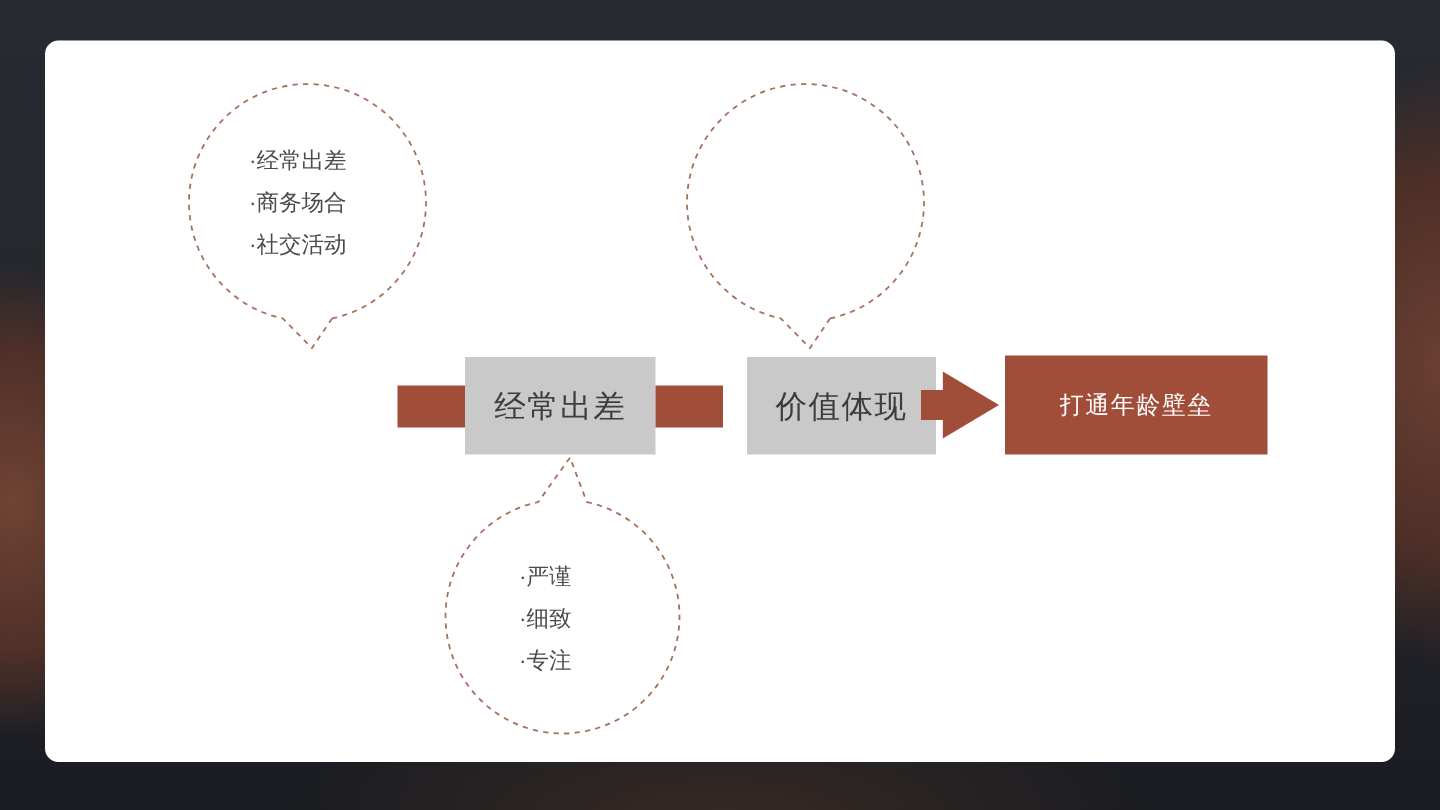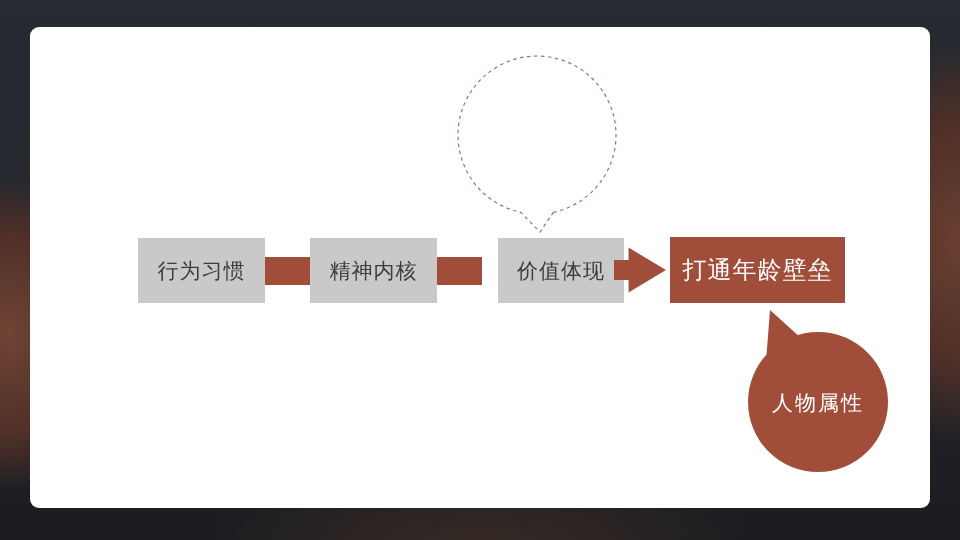--- a/index.html
+++ b/index.html
@@ -32,21 +32,21 @@
   .conn.c1{left:235px;}
   .conn.c2{left:407px;}
   .arrow{
     position:absolute;left:584px;top:215px;width:52px;height:56px;background:#A04E3A;
     clip-path:polygon(0 32%,28% 32%,28% 10%,100% 50%,28% 90%,28% 68%,0 68%);
   }
   .result{
     position:absolute;left:640px;top:210px;width:175px;height:66px;
     background:#A04E3A;color:#FFFFFF;
     display:flex;align-items:center;justify-content:center;
-    font-size:24px;letter-spacing:1px;
+    font-size:16px;letter-spacing:1px;
   }
   
   .bubble{position:absolute;}
   .bubble svg{position:absolute;left:0;top:0;}
   .bubble path{fill:#ffffff;stroke:#A8705C;stroke-width:1.2;stroke-dasharray:3.5 3.5;}
   .bubble .lines{position:absolute;font-size:15px;color:#4A4A4A;line-height:28px;white-space:nowrap;}
   .bubble.b1{left:88px;top:25px;width:174px;height:185px;}
   .bubble.b1 .lines{left:48px;top:42px;}
   .bubble.b2{left:420px;top:25px;width:174px;height:185px;}
   .bubble.b2 .lines{left:48px;top:42px;}
@@ -60,46 +60,56 @@
     position:absolute;left:18px;top:84px;width:140px;text-align:center;
     color:#FFFFFF;font-size:21px;letter-spacing:2px;
   }
 </style>
 </head>
 <body>
 
 <div id="stage">
   <div class="slide">
 
+    <div class="bubble b1">
+      <svg width="174" height="185" viewBox="0 0 174 185">
+        <path d="M 103.4 160.3 A 79 79 0 1 0 70.6 160.3 L 90 180 Z"></path>
+      </svg>
+      <div class="lines">
+        <div>·经常出差</div>
+        <div>·商务场合</div>
+        <div>·社交活动</div>
+      </div>
+    </div>
 
     <div class="bubble b2">
       <svg width="174" height="185" viewBox="0 0 174 185">
         <path d="M 103.4 160.3 A 79 79 0 1 0 70.6 160.3 L 90 180 Z"></path>
       </svg>
     </div>
 
+    <div class="bubble b3">
+      <svg width="174" height="200" viewBox="0 0 174 200">
+        <path d="M 103.2 35.7 A 78 78 0 1 1 70.8 35.7 L 92 6 Z"></path>
+      </svg>
+      <div class="lines">
+        <div>·严谨</div>
+        <div>·细致</div>
+        <div>·专注</div>
+      </div>
+    </div>
 
-    <div class="step s1">
-      <span>行为习惯</span>
-    </div>
     <div class="conn c1"></div>
     <div class="step s2">
-      <span>精神内核</span>
+      <span>经常出差</span>
     </div>
     <div class="conn c2"></div>
     <div class="step s3">
       <span>价值体现</span>
     </div>
     <div class="arrow"></div>
     <div class="result">
       <span>打通年龄壁垒</span>
     </div>
 
-    <div class="badge">
-      <svg width="180" height="180" viewBox="0 0 180 180">
-        <polygon points="40,5 36,57 82,43"></polygon>
-        <circle cx="88" cy="97" r="70"></circle>
-      </svg>
-      <div class="label">人物属性</div>
-    </div>
 
   </div>
 </div>
 
 </body></html>

